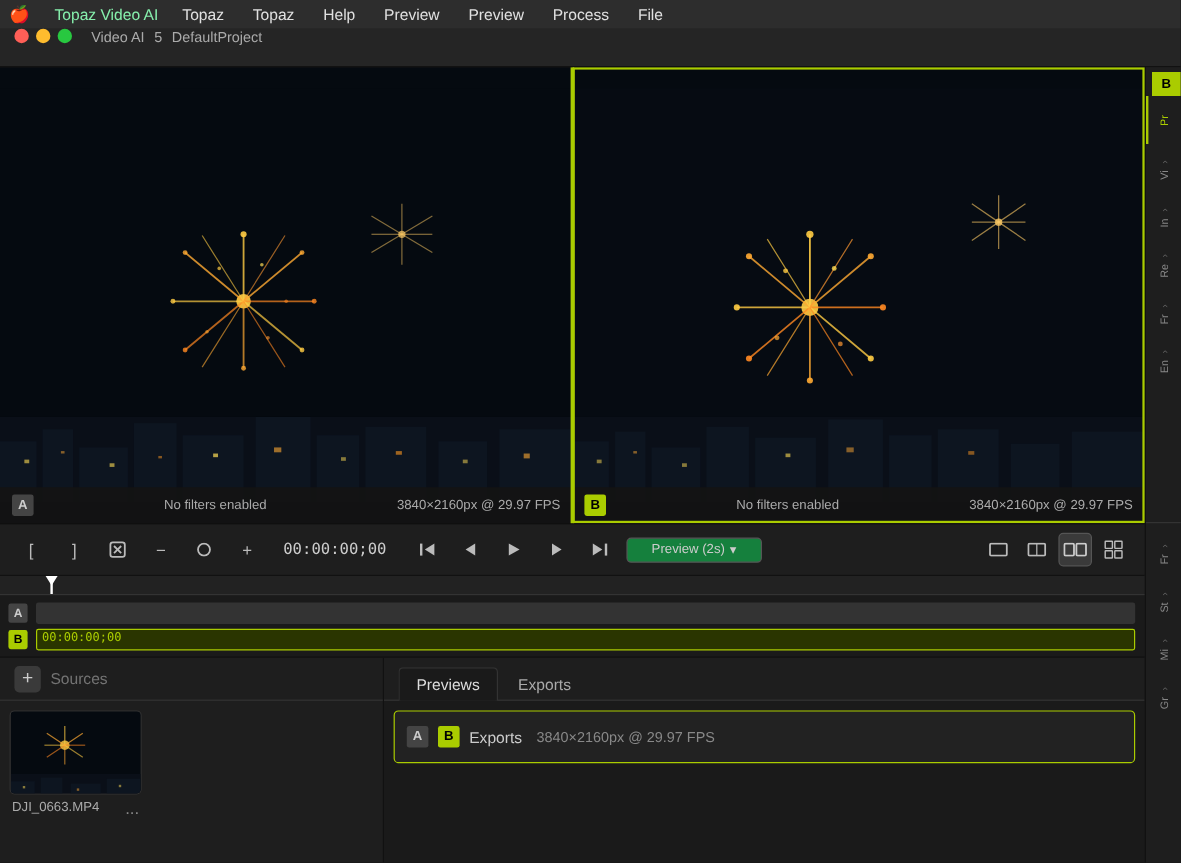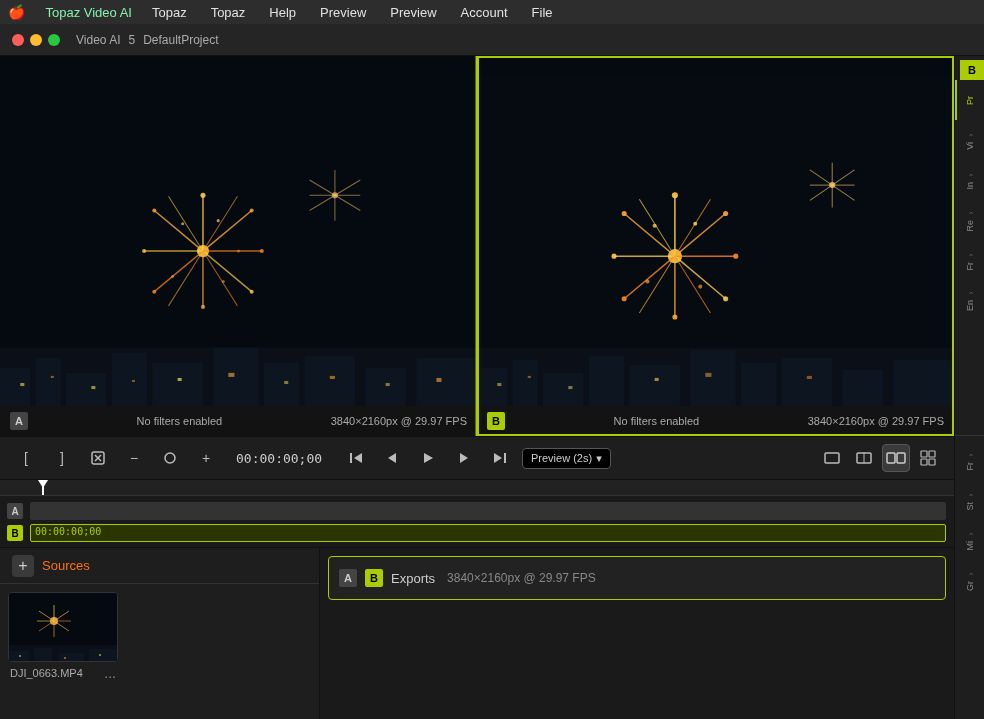--- a/index.html
+++ b/index.html
@@ -38,21 +38,21 @@
       padding: 2px 4px;
       border-radius: 3px;
     }
 
     
     .title-bar {
       width: 100%;
       height: 32px;
       background: #252525;
       display: flex;
-      align-items: center;
+      align-items: flex-start;
       padding: 0 12px;
       gap: 8px;
       border-bottom: 1px solid #111;
     }
     .traffic-lights {
       display: flex;
       gap: 6px;
       margin-right: 8px;
     }
     .traffic-light {
@@ -185,25 +185,25 @@
 
     .timecode {
       font-size: 13px;
       color: #ccc;
       font-family: monospace;
       margin: 0 8px;
       min-width: 90px;
     }
 
     .preview-selector {
-      background: #000000;
+      background: #15803d;
       border: 1px solid #555;
       color: #ccc;
       font-size: 11px;
-      padding: 3px 8px;
+      padding: 3px 20px;
       border-radius: 4px;
       cursor: pointer;
       display: flex;
       align-items: center;
       gap: 4px;
     }
 
     .view-btns {
       display: flex;
       gap: 4px;
@@ -337,21 +337,21 @@
       background: #3a3a3a;
       display: flex;
       align-items: center;
       justify-content: center;
       cursor: pointer;
       font-size: 16px;
       color: #ccc;
     }
     .sources-title {
       font-size: 13px;
-      color: #f97316;
+      color: #737373;
       font-weight: 500;
     }
     .sources-content {
       flex: 1;
       padding: 8px;
       display: flex;
       flex-wrap: wrap;
       gap: 8px;
       align-content: flex-start;
     }
@@ -537,21 +537,21 @@
 <body>
 
 <div class="menu-bar">
   <span class="apple-icon">🍎</span>
   <span class="app-name">Topaz Video AI</span>
   <span class="menu-item">Topaz</span>
   <span class="menu-item">Topaz</span>
   <span class="menu-item">Help</span>
   <span class="menu-item">Preview</span>
   <span class="menu-item">Preview</span>
-  <span class="menu-item">Account</span>
+  <span class="menu-item">Process</span>
   <span class="menu-item">File</span>
 </div>
 
 <div class="title-bar">
   <div class="traffic-lights">
     <div class="traffic-light tl-red"></div>
     <div class="traffic-light tl-yellow"></div>
     <div class="traffic-light tl-green"></div>
   </div>
   <span class="title-bar-text">Video AI</span>
@@ -849,20 +849,24 @@
             </div>
             <div class="source-name">
               <span>DJI_0663.MP4</span>
               <span class="source-more-btn">...</span>
             </div>
           </div>
         </div>
       </div>
 
       <div class="previews-panel">
+        <div class="tabs-header">
+          <div class="tab-btn active">Previews</div>
+          <div class="tab-btn">Exports</div>
+        </div>
         <div class="previews-content">
           <div class="preview-item-row">
             <div class="row-badge-a">A</div>
             <div class="row-badge-b">B</div>
             <span class="row-label">Exports</span>
             <span class="row-specs">3840×2160px @ 29.97 FPS</span>
           </div>
         </div>
       </div>
     </div>

